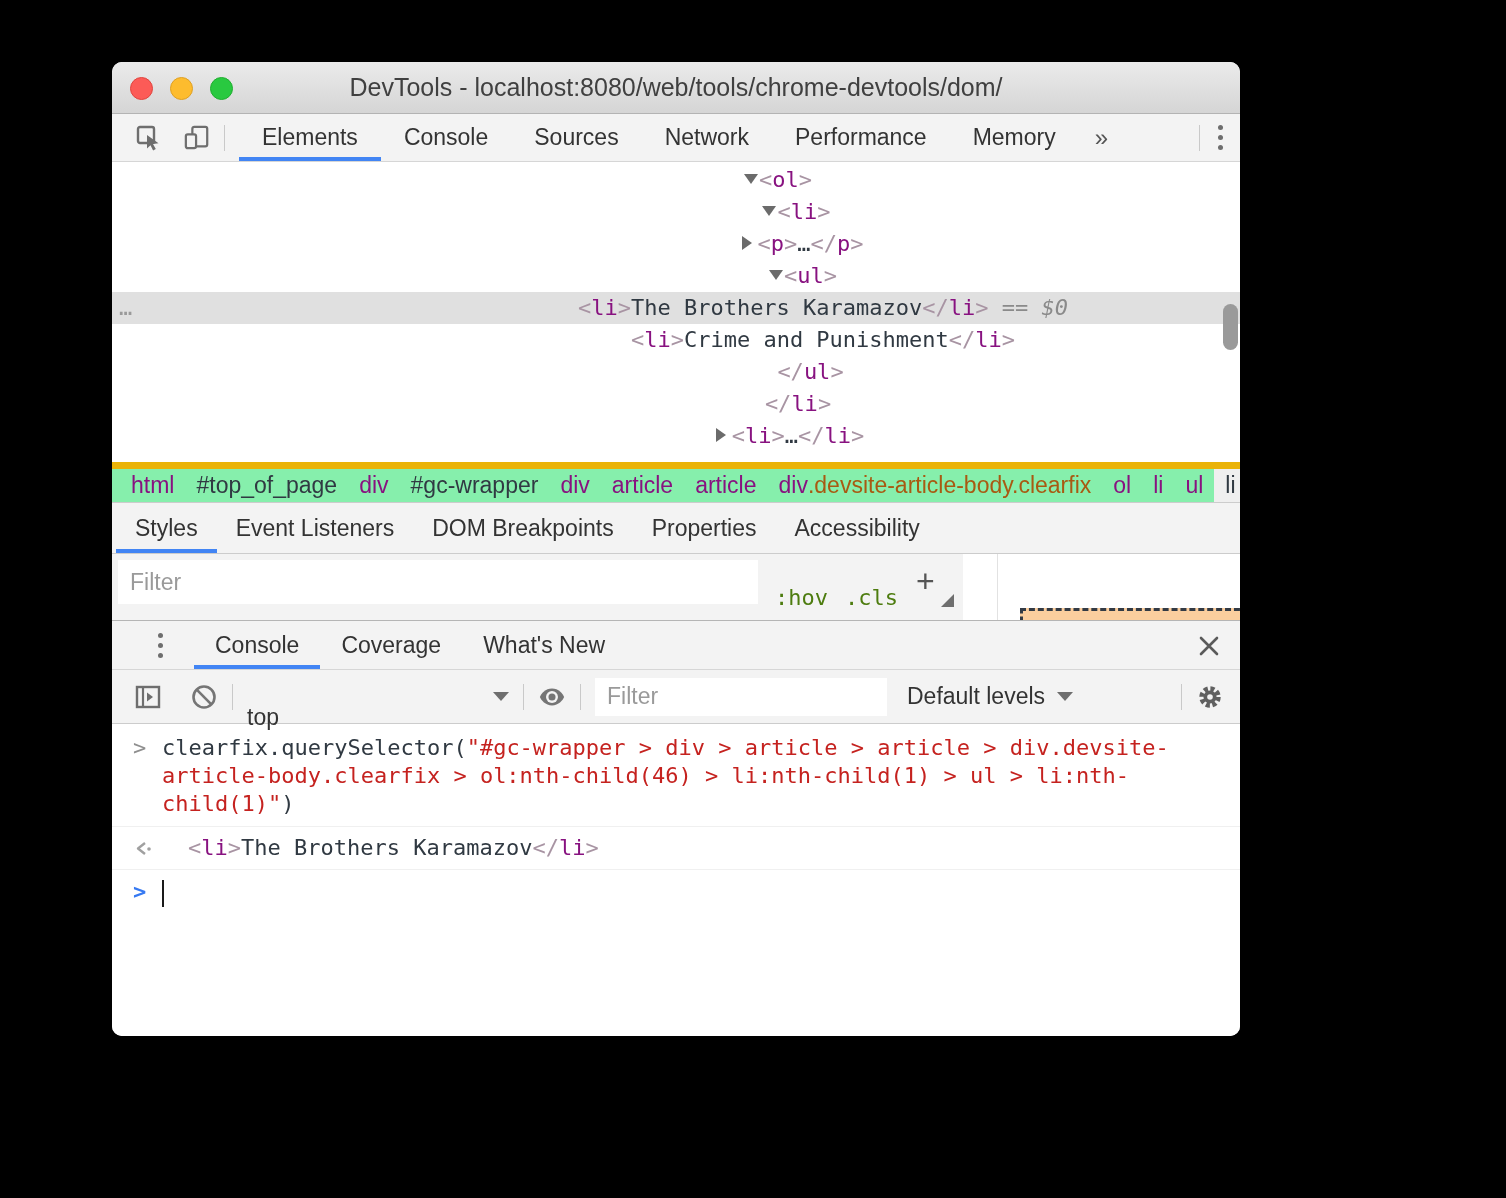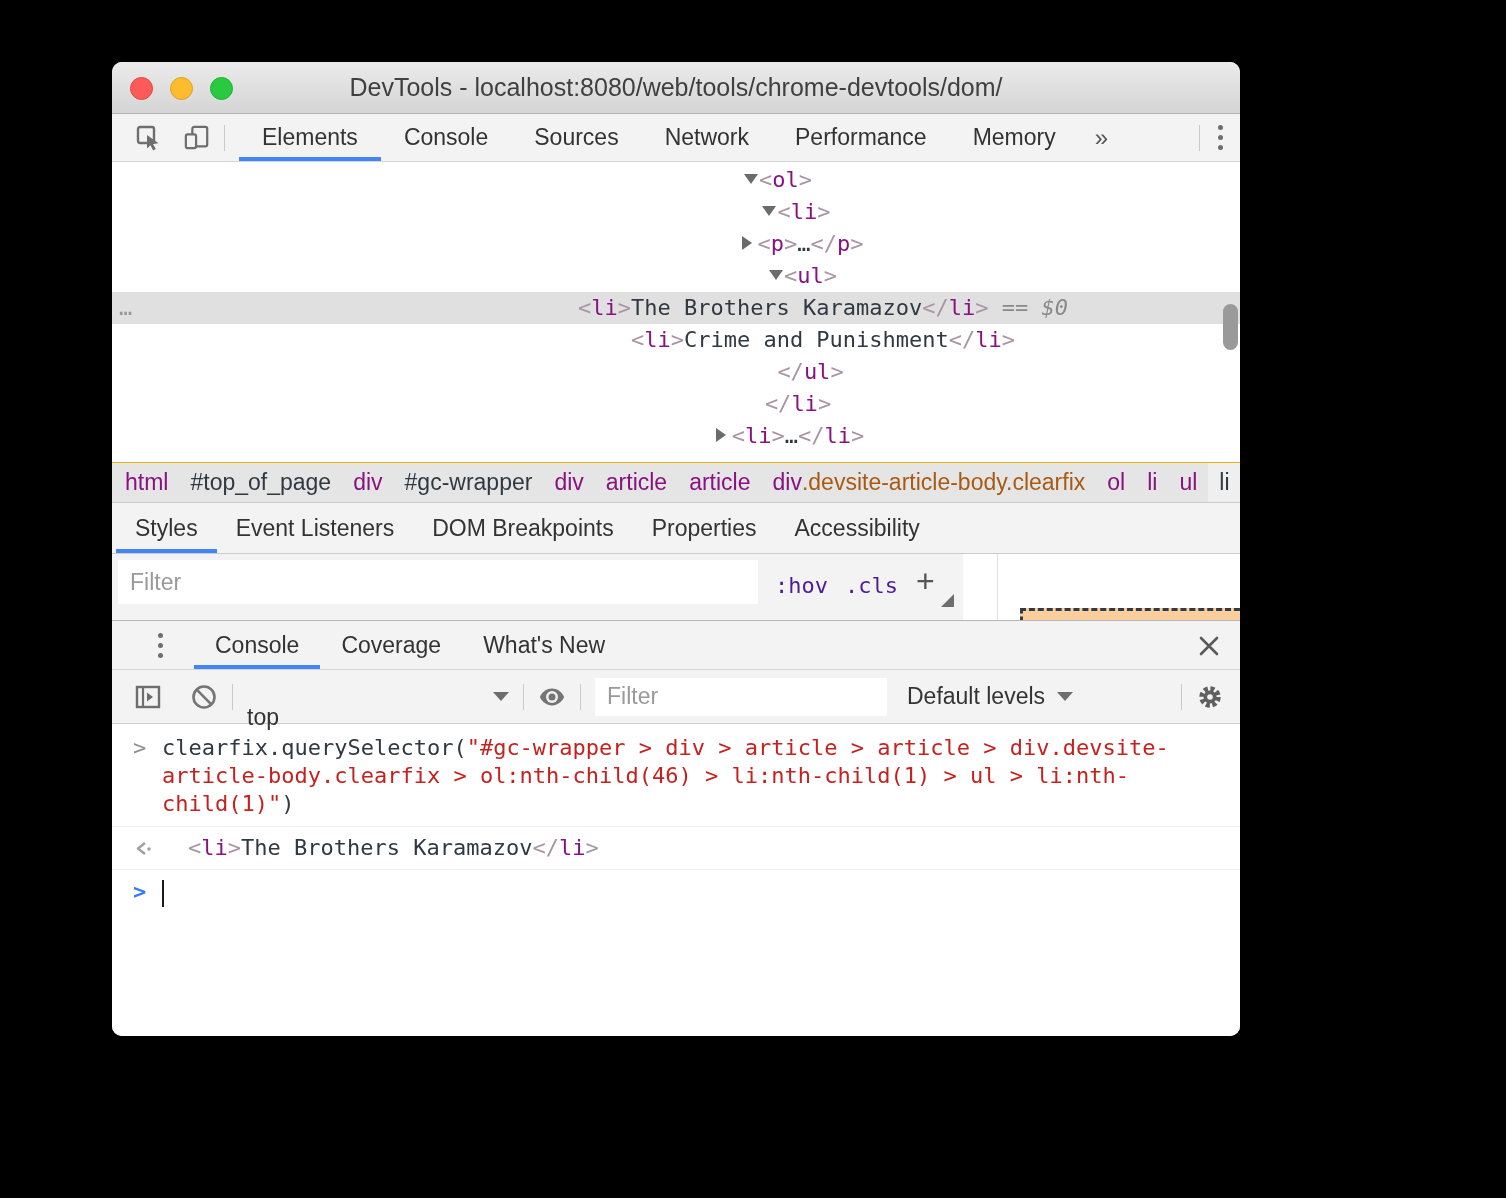--- a/index.html
+++ b/index.html
@@ -49,40 +49,40 @@
   .c-tag { color:#881280; }
   .c-txt { color:#303942; }
   .c-eq  { color:#8a8a8a; }
   .c-var { color:#8a8a8a; font-style:italic; }
   .c-code{ color:#303942; }
   .c-str { color:#c5221f; }
   .scroll-thumb { position:absolute; right:2px; top:142px; width:15px; height:46px;
                   background:#9a9a9a; border-radius:8px; }
 
   
-  .crumbs { height:40px; flex:0 0 40px; background:#e5e5e5; border-top:1px solid #eab308;
-            display:flex; align-items:stretch; padding-left:2px; font-size:23px; overflow:hidden; }
+  .crumbs { height:40px; flex:0 0 40px; background:#86efac; border-top:7px solid #eab308;
+            display:flex; align-items:stretch; padding-left:8px; font-size:23px; overflow:hidden; }
   .crumb { display:flex; align-items:center; padding:0 11px; white-space:nowrap; }
   .crumb.selected { background:#efefef; } .p-id { color:#303942; } .p-cls { color:#a85a12; } .p-plain { color:#303942; }
 
   
   .styles-tabs { height:52px; flex:0 0 52px; background:#f3f3f3; border-top:1px solid #ccc;
                  border-bottom:1px solid #ccc; display:flex; padding-left:4px; }
   .styles-tabs .tab { padding:0 19px; }
   .styles-tabs .tab.selected::after { height:4px; }
 
   
   .filter-row { height:66px; flex:0 0 66px; display:flex; position:relative; overflow:hidden; }
   .filter-left { width:851px; background:#f3f3f3; position:relative; }
   .styles-filter-input { position:absolute; left:6px; top:6px; width:640px; height:44px;
         border:none; background:#fff; font-size:23px; font-family:"Liberation Sans",sans-serif;
         padding:0 12px; color:#333; outline:none; }
   .styles-filter-input::placeholder { color:#9a9a9a; }
-  .pseudo-btn { position:absolute; top:4px; height:56px; line-height:56px;
-        font-family:"DejaVu Sans Mono", monospace; font-size:22px; color:#4c1d95; }
+  .pseudo-btn { position:absolute; top:16px; height:56px; line-height:56px;
+        font-family:"DejaVu Sans Mono", monospace; font-size:22px; color:#4d7c0f; }
   .btn-hov { left:663px; } .btn-cls { left:733px; }
   .btn-add { position:absolute; left:804px; top:0; height:56px; line-height:54px; font-size:32px; color:#555; font-weight:300;}
   .grip { position:absolute; right:9px; bottom:13px; width:0; height:0;
           border-bottom:13px solid #6e6e6e; border-left:13px solid transparent; }
   .filter-right { flex:1; background:#fff; position:relative; }
   .filter-right .vline { position:absolute; left:34px; top:0; bottom:0; width:1px; background:#e2e2e2; }
   .boxmodel { position:absolute; left:57px; top:54px; width:318px; height:14px;
               background:#fbce9e; border:3px dashed #323a45; border-bottom:none; }
 
   

